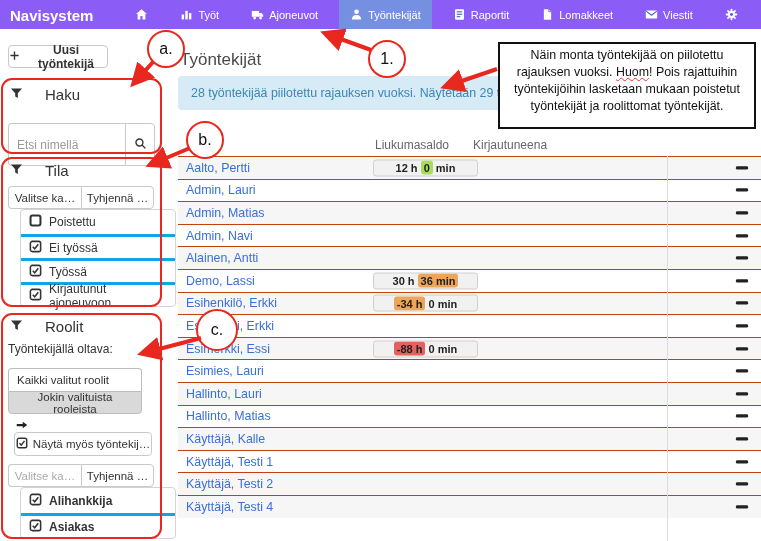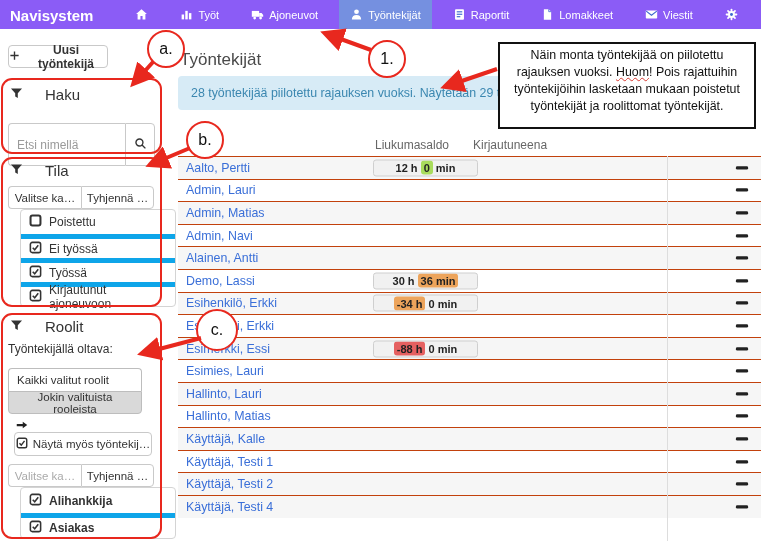--- a/index.html
+++ b/index.html
@@ -36,21 +36,21 @@
   .btn-pair { position:absolute; left:8px; width:146px; height:23px; display:flex; }
   #tila-btns { top:186px; }
   .btn-pair .btn { width:73px; height:23px; border-radius:0; }
   .btn-pair .btn:first-child { border-radius:4px 0 0 4px; border-right:none; }
   .btn-pair .btn:last-child { border-radius:0 4px 4px 0; }
   .btn.disabled { color:#aaa; cursor:default; }
 
   .list-group { position:absolute; left:20px; width:156px; border:1px solid #d4d4d4;
     border-radius:4px; background:#fff; }
   .list-item { display:flex; align-items:center; gap:7px; padding:0 8px; font-size:12px;
-    color:#333; cursor:pointer; border-top:5px solid #0ea5e9; }
+    color:#333; cursor:pointer; border-top:3px solid #0ea5e9; }
   .list-item:first-child { border-top:none; }
   #tila-list { top:209px; }
   #tila-list .list-item { height:24px; }
   #roolit-list { top:487px;font-weight:bold; }
   #roolit-list .list-item { height:25px; }
 
   #roolit-head { top:318px; }
   #roolit-sub { position:absolute; left:8px; top:342px; font-size:12px; color:#333; }
   #mode-group { position:absolute; left:8px; top:368px; width:134px; }
   .mode-btn { width:134px; height:23px; border:1px solid #bdbdbd; background:#fff; color:#333;

